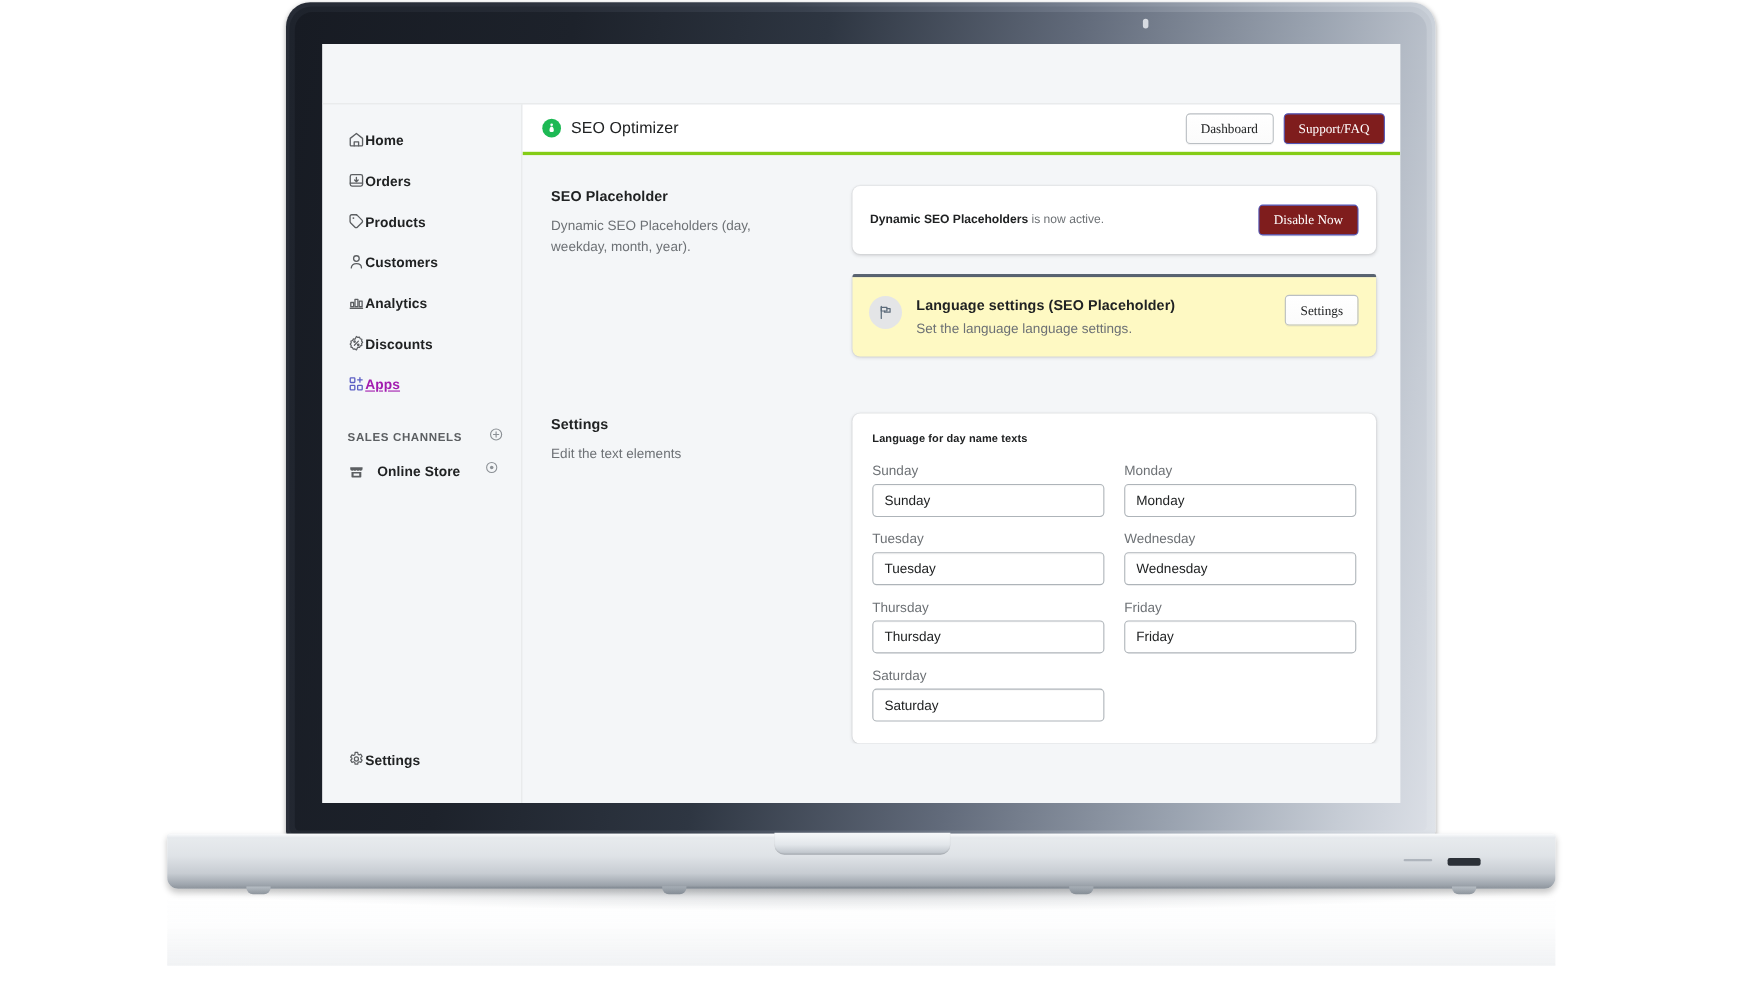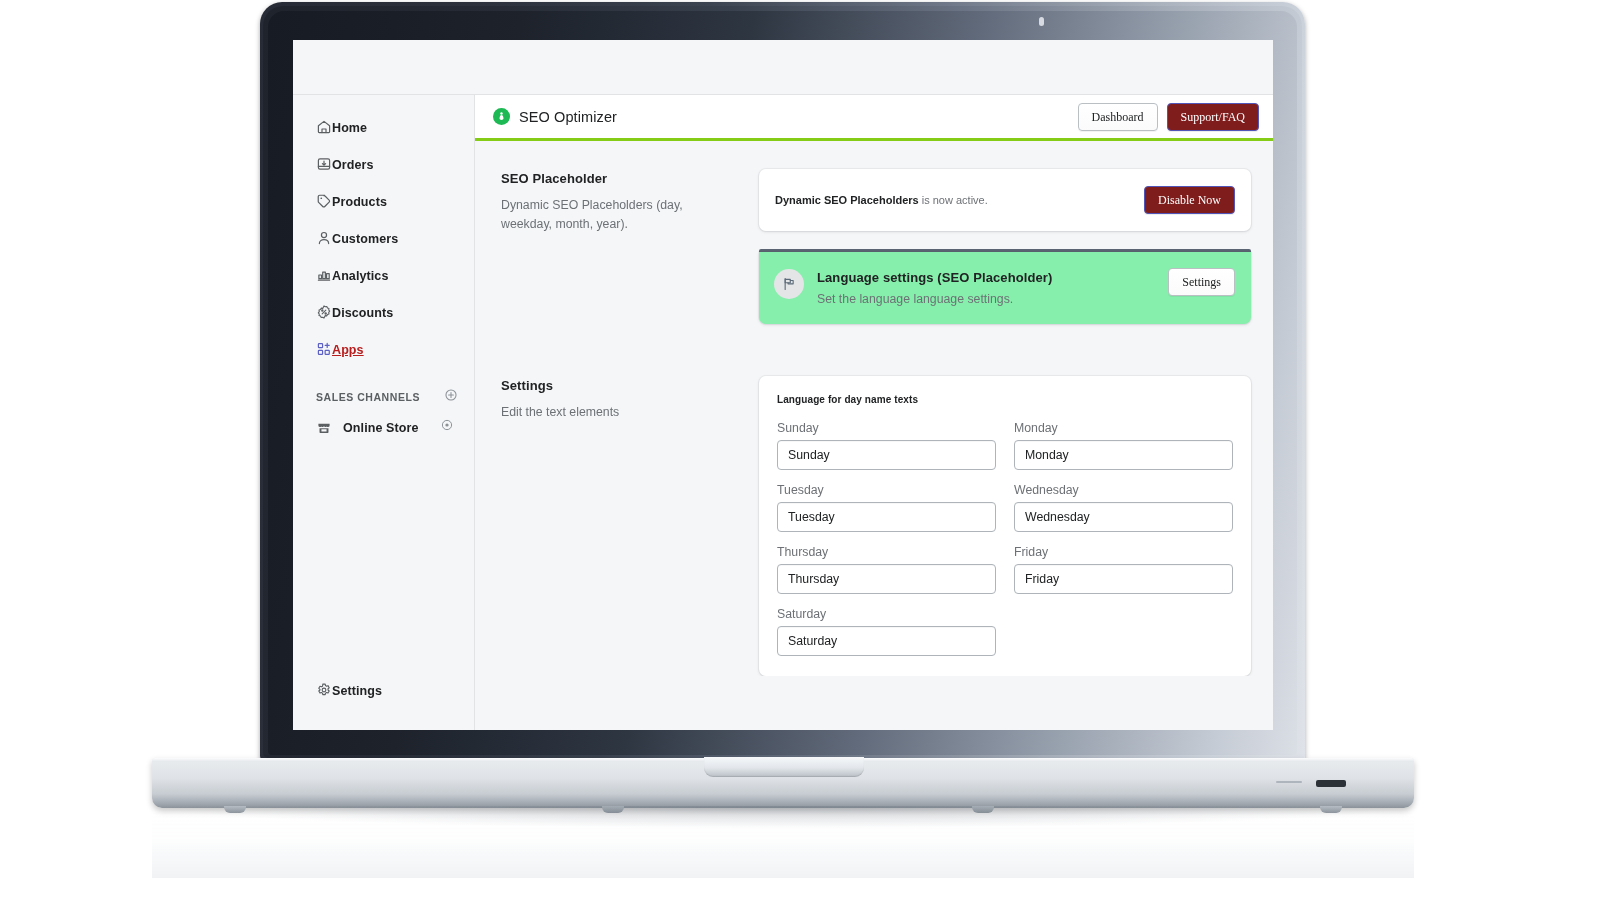--- a/index.html
+++ b/index.html
@@ -102,21 +102,21 @@
     width: 182px; background: #f4f6f8;
     border-right: 1px solid #e1e3e5;
     padding: 14px 0 0 0; display: flex; flex-direction: column;
   }
   .nav-item {
     display: flex; align-items: flex-end; 
     padding: 5px 12px 5px 15px; margin: 6px 8px;
     height: 25px; border-radius: 4px; cursor: pointer;
   }
   .nav-item .lbl { font-size: 12.5px; color: #202223; font-weight: 600; letter-spacing: .1px; }
-  .nav-item.active .lbl { color: #b91c1c; text-decoration: underline; }
+  .nav-item.active .lbl { color: #a21caf; text-decoration: underline; }
   .nav-item .ic { width: 16px; height: 16px; flex: 0 0 16px; display: block; }
   .nav-item .ic svg { display: block; }
 
   .nav-section {
     display: flex; align-items: center; justify-content: space-between;
     margin: 20px 16px 4px 23px;
   }
   .nav-section .t {
     font-size: 10.5px; font-weight: 700; letter-spacing: .55px;
     color: #5c5f62; text-transform: uppercase;
@@ -147,39 +147,39 @@
     border: 1px solid #babfc3; color: #202223;
     box-shadow: 0 1px 0 rgba(22,29,37,.05);
   }
   .btn-primary {
     background: #7f1d1d; border: 1px solid #5154b8; color: #ffffff;
     box-shadow: 0 1px 0 rgba(22,29,37,.08);
   }
 
   .content { padding: 28px 22px 0 26px; overflow: hidden; }
 
-  .section { display: flex; gap: 22px; }
+  .section { display: flex; gap: 38px; }
   .section-aside { width: 236px; flex: 0 0 236px; padding-top: 2px; }
   .section-aside h3 { font-size: 13px; color: #202223; font-weight: 700; margin-bottom: 10px; letter-spacing: .1px; }
   .section-aside p { font-size: 12.3px; color: #6d7175; line-height: 1.55; }
   .section-body { flex: 1 1 auto; }
 
   .card {
     background: #ffffff; border-radius: 7px;
     box-shadow: 0 0 0 1px rgba(63,63,68,.05), 0 1px 3px 0 rgba(63,63,68,.15);
   }
 
   .banner-card { display: flex; align-items: center; padding: 17px 16px; }
   .banner-text { font-size: 11px; color: #6d7175; flex: 1 1 auto; }
   .banner-text b { color: #202223; font-weight: 700; }
 
   .settings-block { margin-top: 18px; }
   .settings-rule { height: 3px; background: #5a6472; border-radius: 2px 2px 0 0; }
   .settings-card {
-    background: #86efac; border-radius: 0 0 7px 7px;
+    background: #fef9c3; border-radius: 0 0 7px 7px;
     box-shadow: 0 0 0 1px rgba(63,63,68,.05), 0 1px 3px 0 rgba(63,63,68,.15);
     display: flex; align-items: flex-start; padding: 16px 16px 18px 15px; gap: 13px;
   }
   .round-ic {
     width: 30px; height: 30px; border-radius: 50%; background: #e4e5e7;
     display: flex; align-items: center; justify-content: center; flex: 0 0 30px; margin-top: 1px;
   }
   .settings-card .txt { flex: 1 1 auto; padding-top: 2px; }
   .settings-card .txt h4 { font-size: 13px; color: #202223; font-weight: 700; letter-spacing: .1px; }
   .settings-card .txt p { font-size: 12.3px; color: #6d7175; margin-top: 7px; }

